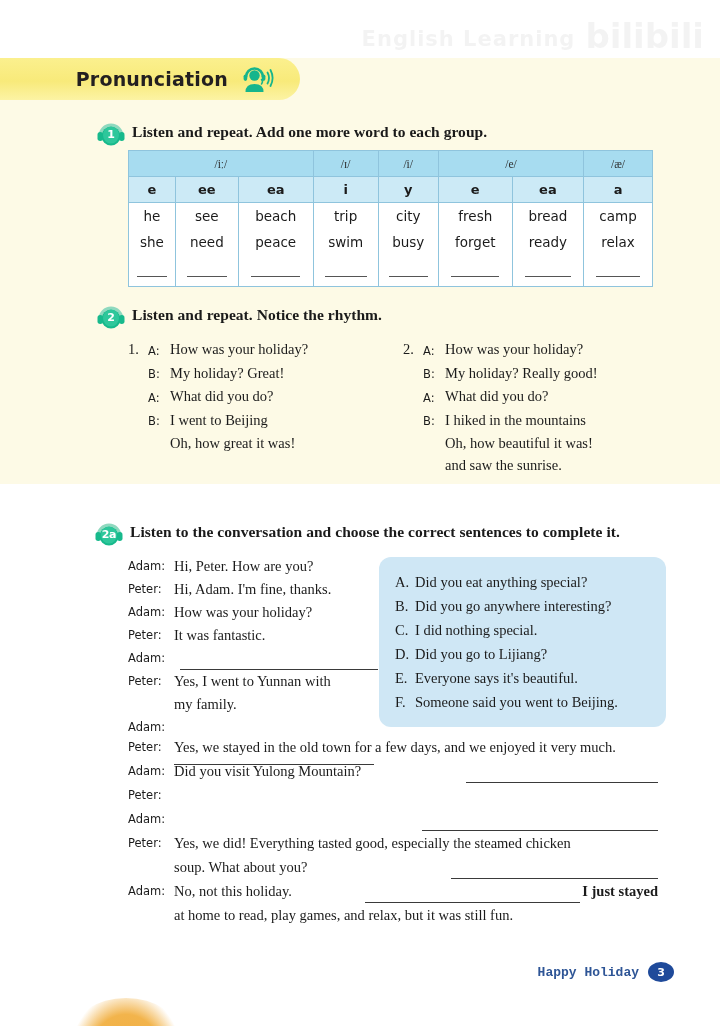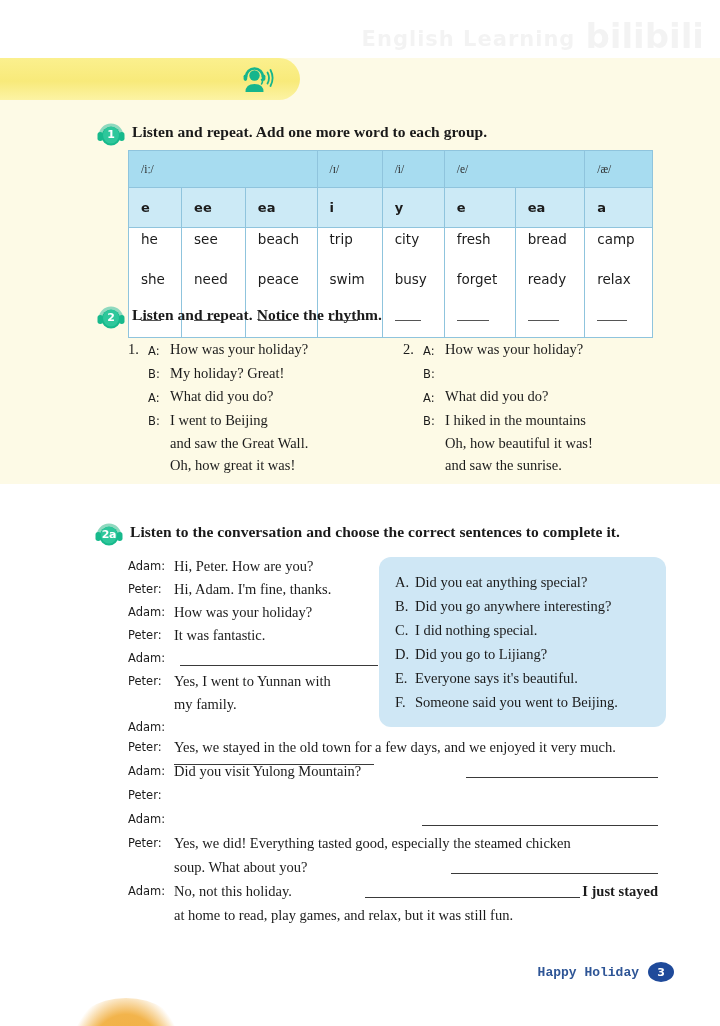--- a/index.html
+++ b/index.html
@@ -144,21 +144,22 @@
     position: absolute;
     left: 128px;
     top: 150px;
     width: 525px;
     border-collapse: collapse;
     font-family: "DejaVu Sans", sans-serif;
     border: 1px solid #5fa8cf;
   }
   .pron-table td, .pron-table th {
     border: 1px solid #8fc4dd;
-    padding: 12px;
+    text-align: center;
+    padding: 2px;
   }
   .pron-table tr.r-phon td {
     background: #a7dcf0;
     height: 26px;
     font-size: 11.5px;
     color: #2c2c2c;
     font-family: "Liberation Serif", serif;
   }
   .pron-table tr.r-spell td {
     background: #cceaf6;
@@ -227,21 +228,21 @@
     position: absolute;
     left: 128px;
     top: 555px;
     width: 250px;
     font-size: 14.5px;
     color: #1b1b1b;
   }
   .cline {
     display: flex;
     line-height: 23px;
-    align-items: center;
+    align-items: flex-end;
   }
   .cline .spk {
     flex: 0 0 46px;
     font-family: "DejaVu Sans", sans-serif;
     font-size: 11.5px;
     color: #1b1b1b;
   }
   .cline .txt { flex: 1; }
   .fill-line {
     display: inline-block;
@@ -333,20 +334,21 @@
 <div class="band-cream"></div>
 <div class="band-white-top"></div>
 <div class="band-white-bottom"></div>
 
 <div class="watermark">
   <span class="watermark-text">English Learning</span>
   <span class="watermark-logo">bilibili</span>
 </div>
 
 <div class="section-banner">
+  <span class="section-banner-title">Pronunciation</span>
   <span class="headset-person-icon">
     <svg viewBox="0 0 34 30" width="34" height="30" aria-hidden="true">
       <path d="M6 13 a8.5 8.5 0 0 1 17 0" fill="none" stroke="#16b58c" stroke-width="2.6" stroke-linecap="round"></path>
       <circle cx="14.5" cy="11.5" r="5.2" fill="#16b58c"></circle>
       <path d="M5.5 28 q0-8 9-8 t9 8 z" fill="#16b58c"></path>
       <rect x="3.6" y="10.5" width="3.6" height="6.4" rx="1.8" fill="#16b58c"></rect>
       <rect x="21.8" y="10.5" width="3.6" height="6.4" rx="1.8" fill="#16b58c"></rect>
       <path d="M21.5 15.5 q2 2.2 0 4.4" fill="none" stroke="#16b58c" stroke-width="1.5" stroke-linecap="round"></path>
       <path d="M27.5 8.5 q3 5.5 0 11" fill="none" stroke="#16b58c" stroke-width="1.8" stroke-linecap="round"></path>
       <path d="M30.5 6 q4.2 8 0 16" fill="none" stroke="#16b58c" stroke-width="1.8" stroke-linecap="round"></path>
@@ -453,36 +455,33 @@
           <span class="spk">A:</span>
           <span class="txt">What did you do?</span>
         </div>
         <div class="rl">
           <span class="lead rhythm-num"></span>
           <span class="spk">B:</span>
           <span class="txt">I went to Beijing</span>
         </div>
         <div class="rl cont">
           <span class="lead rhythm-num"></span>
-          <span class="txt">and saw the Great Wall.</span>
-        </div>
-        <div class="rl cont">
-          <span class="lead rhythm-num"></span>
           <span class="txt">Oh, how great it was!</span>
         </div>
       </div>
       <div class="rhythm-col">
         <div class="rl">
           <span class="lead rhythm-num">2.</span>
           <span class="spk">A:</span>
           <span class="txt">How was your holiday?</span>
         </div>
         <div class="rl">
           <span class="lead rhythm-num"></span>
           <span class="spk">B:</span>
+          <span class="txt">My holiday? Really good!</span>
         </div>
         <div class="rl">
           <span class="lead rhythm-num"></span>
           <span class="spk">A:</span>
           <span class="txt">What did you do?</span>
         </div>
         <div class="rl">
           <span class="lead rhythm-num"></span>
           <span class="spk">B:</span>
           <span class="txt">I hiked in the mountains</span>

